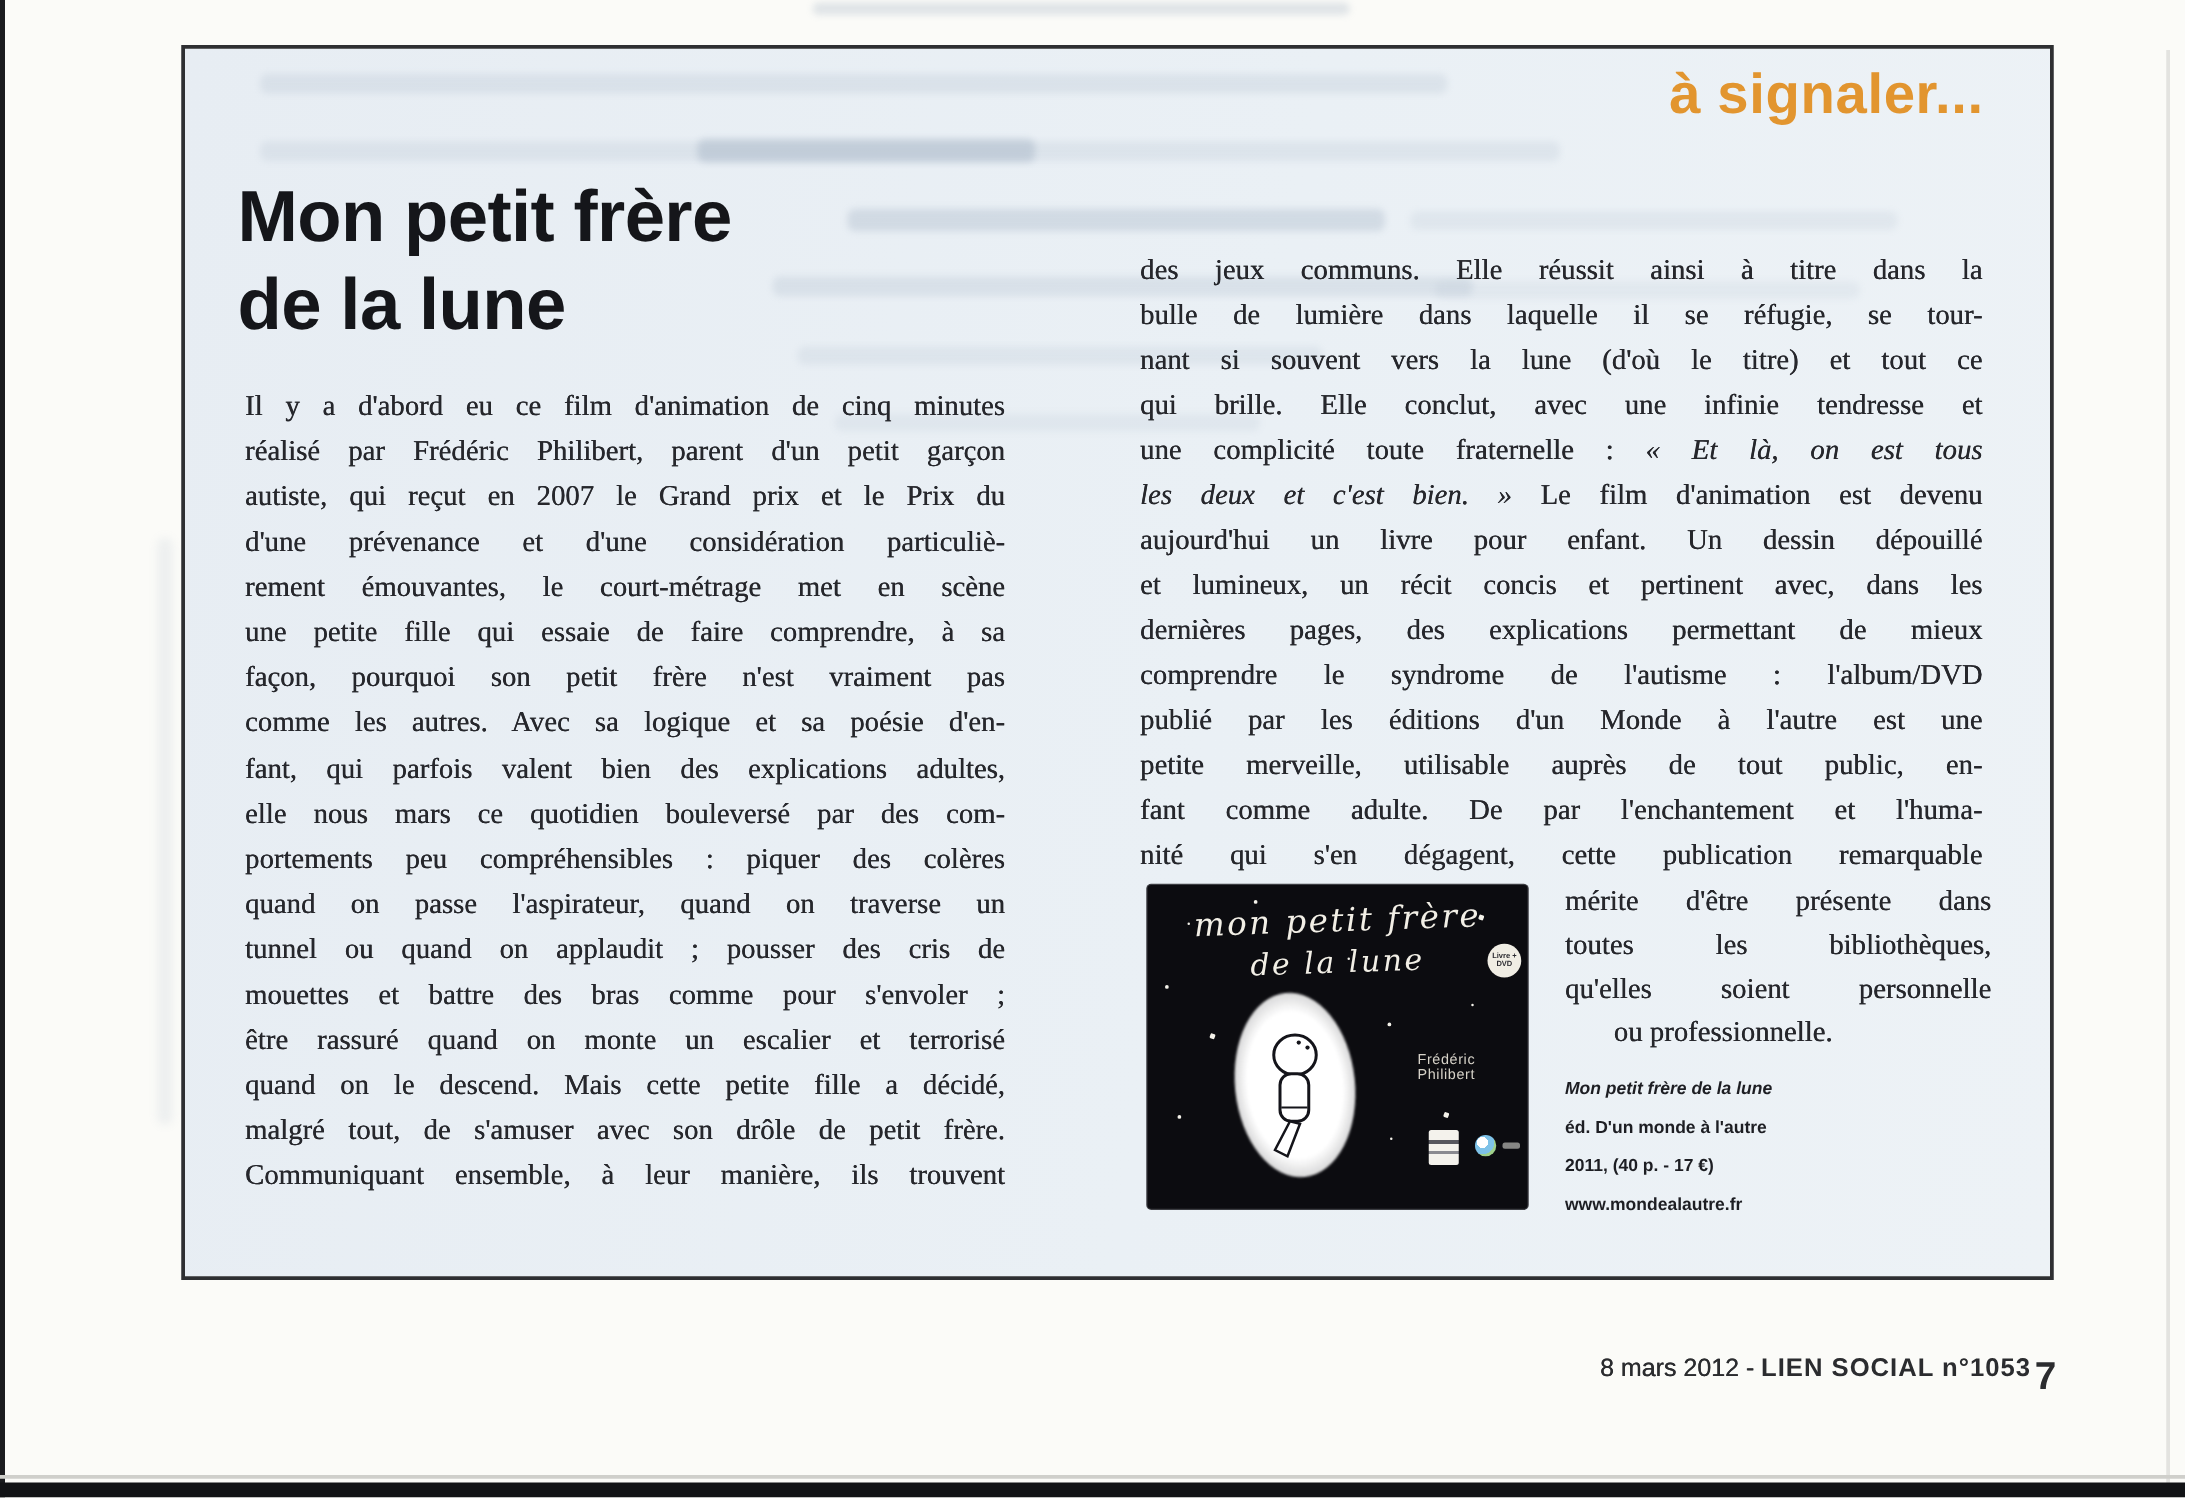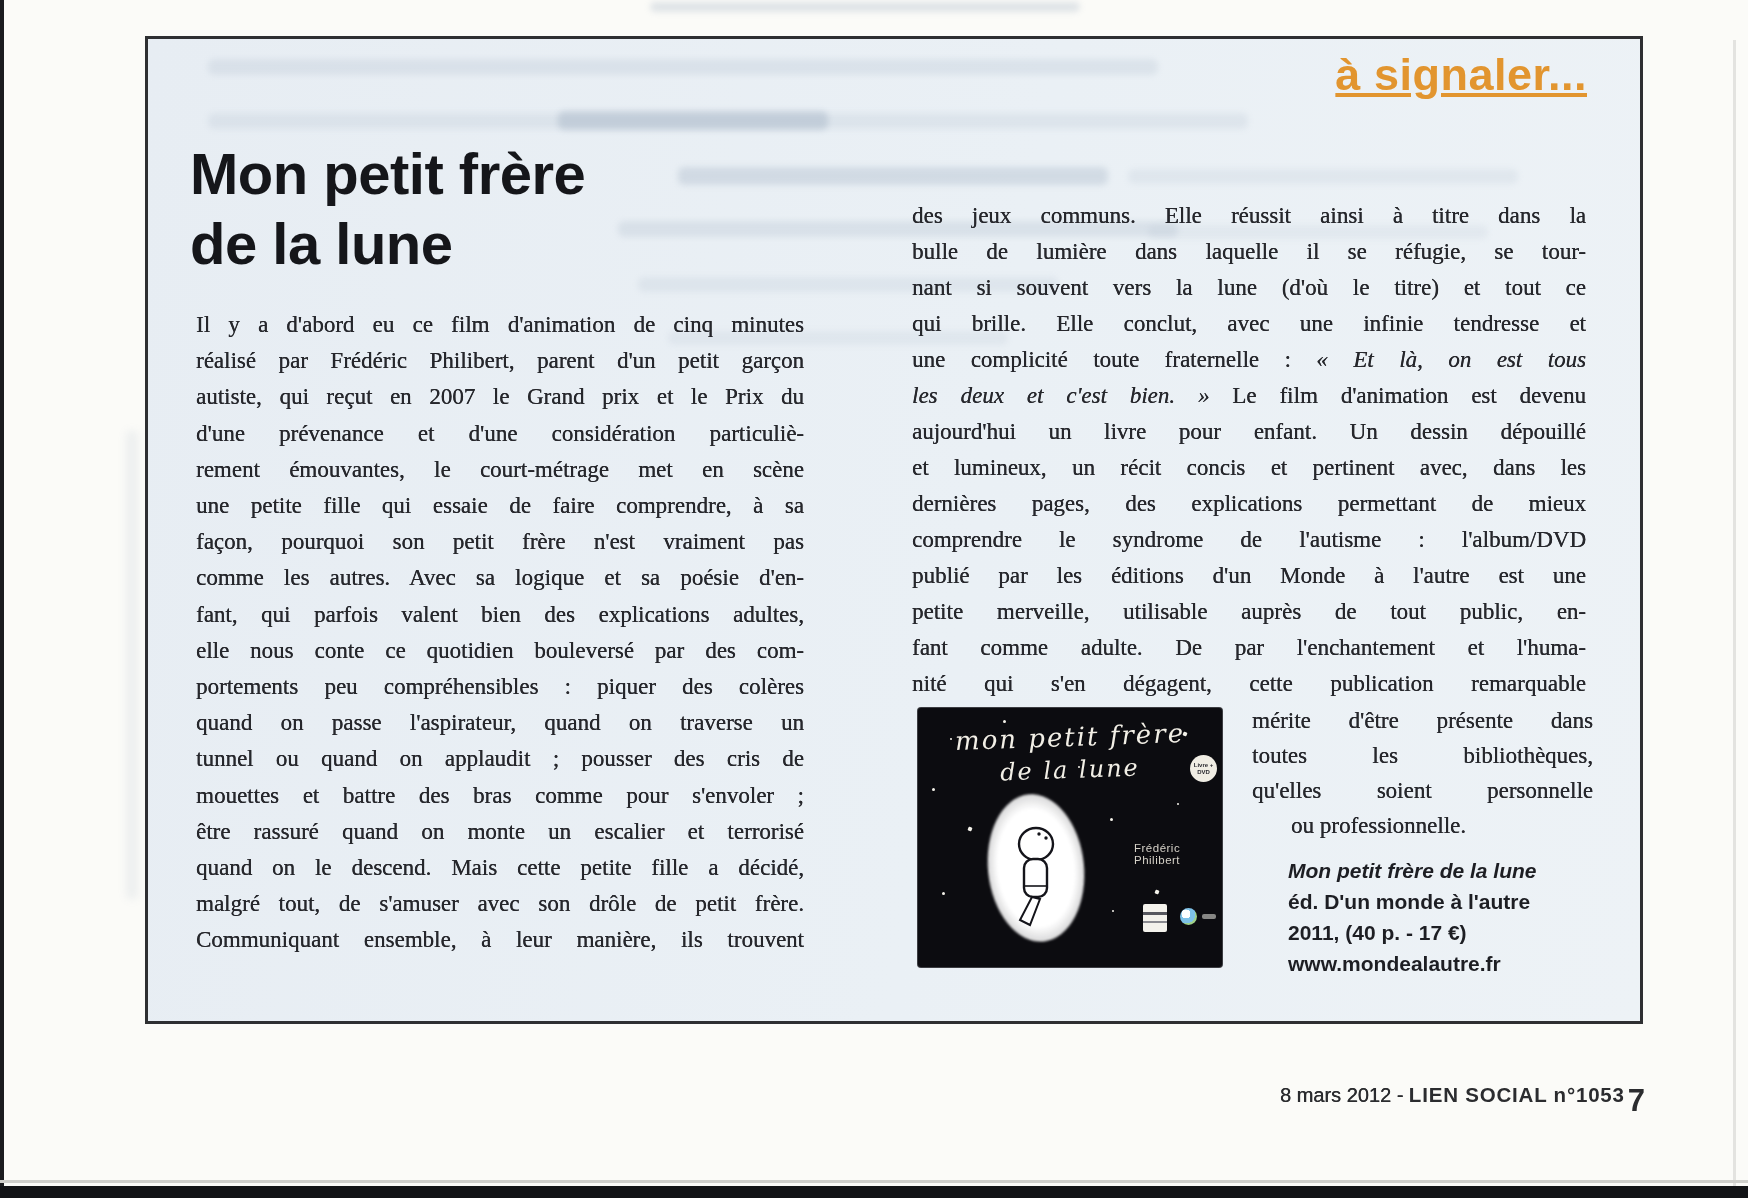--- a/index.html
+++ b/index.html
@@ -18,21 +18,20 @@
   
   .frame{
     position:absolute;left:145px;top:36px;width:1492px;height:982px;
     border:3px solid #2e2f32;
     background:linear-gradient(100deg,#e7edf3 0%,#eaf0f5 55%,#edf2f6 100%);
   }
   .section-label{
     position:absolute;top:10px;right:53px;
     font-size:45px;font-weight:bold;letter-spacing:0.5px;
     color:#e2952f;
-    text-decoration:underline;
   }
   .article-title{
     position:absolute;left:42px;top:100px;
     font-size:58px;line-height:70px;font-weight:bold;letter-spacing:-0.5px;
     color:#15161a;
   }
   .title-line{text-align:left;white-space:nowrap;}
   
   .col{
     position:absolute;
@@ -88,21 +87,21 @@
     position:absolute;left:284px;top:206px;width:14px;height:5px;border-radius:2px;
     background:rgba(235,235,228,0.55);
   }
   .star{position:absolute;background:#f4f2ea;border-radius:50%;}
   .star.s2{width:2px;height:2px;}
   .star.s3{width:3px;height:3px;}
   .star.s4{width:4px;height:4px;border-radius:1px;transform:rotate(20deg);}
   
   .caption{
     position:absolute;left:1104px;top:816px;width:380px;
-    font-size:21px;line-height:31px;font-weight:bold;color:#1d1e23;margin-left:36px;
+    font-size:14px;line-height:31px;font-weight:bold;color:#1d1e23;
   }
   .caption .cap-title{font-style:italic;}
   
   .footer{
     position:absolute;right:103px;top:1083px;
     display:flex;align-items:flex-start;gap:3px;
     color:#2b2c2f;
   }
   .footer .date{font-size:20px;font-weight:normal;text-shadow:0.3px 0 0 currentColor;}
   .footer .journal{font-size:20.5px;font-weight:bold;letter-spacing:0.8px;}
@@ -140,21 +139,21 @@
   <div class="col col-left">
       <div class="tl"><span>Il y a d'abord eu ce film d'animation de cinq minutes</span></div>
       <div class="tl"><span>réalisé par Frédéric Philibert, parent d'un petit garçon</span></div>
       <div class="tl"><span>autiste, qui reçut en 2007 le Grand prix et le Prix du</span></div>
       <div class="tl"><span>d'une prévenance et d'une considération particuliè-</span></div>
       <div class="tl"><span>rement émouvantes, le court-métrage met en scène</span></div>
       <div class="tl"><span>une petite fille qui essaie de faire comprendre, à sa</span></div>
       <div class="tl"><span>façon, pourquoi son petit frère n'est vraiment pas</span></div>
       <div class="tl"><span>comme les autres. Avec sa logique et sa poésie d'en-</span></div>
       <div class="tl"><span>fant, qui parfois valent bien des explications adultes,</span></div>
-      <div class="tl"><span>elle nous conte ce quotidien bouleversé par des com-</span></div>
+      <div class="tl"><span>elle nous mars ce quotidien bouleversé par des com-</span></div>
       <div class="tl"><span>portements peu compréhensibles : piquer des colères</span></div>
       <div class="tl"><span>quand on passe l'aspirateur, quand on traverse un</span></div>
       <div class="tl"><span>tunnel ou quand on applaudit ; pousser des cris de</span></div>
       <div class="tl"><span>mouettes et battre des bras comme pour s'envoler ;</span></div>
       <div class="tl"><span>être rassuré quand on monte un escalier et terrorisé</span></div>
       <div class="tl"><span>quand on le descend. Mais cette petite fille a décidé,</span></div>
       <div class="tl"><span>malgré tout, de s'amuser avec son drôle de petit frère.</span></div>
       <div class="tl"><span>Communiquant ensemble, à leur manière, ils trouvent</span></div>
     </div>
 

